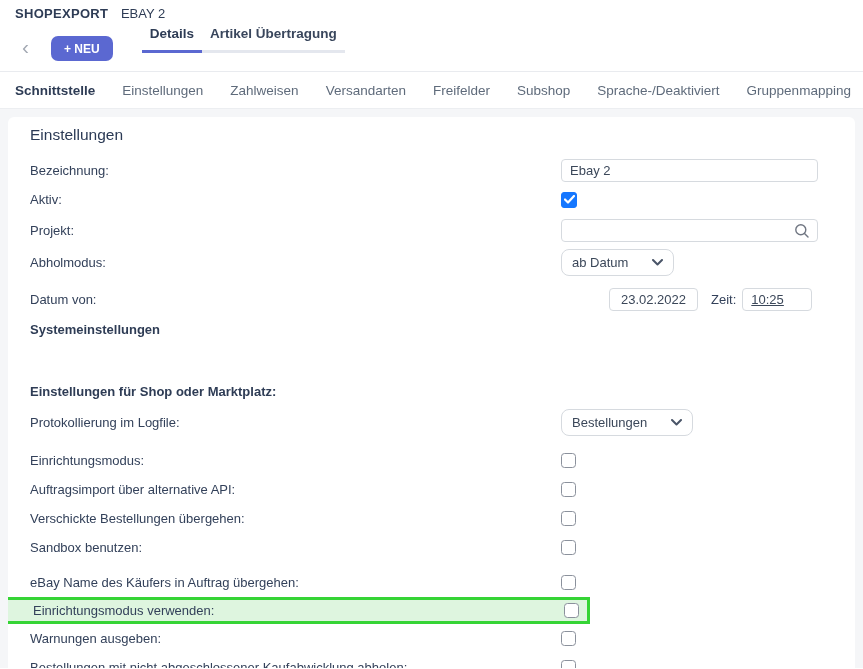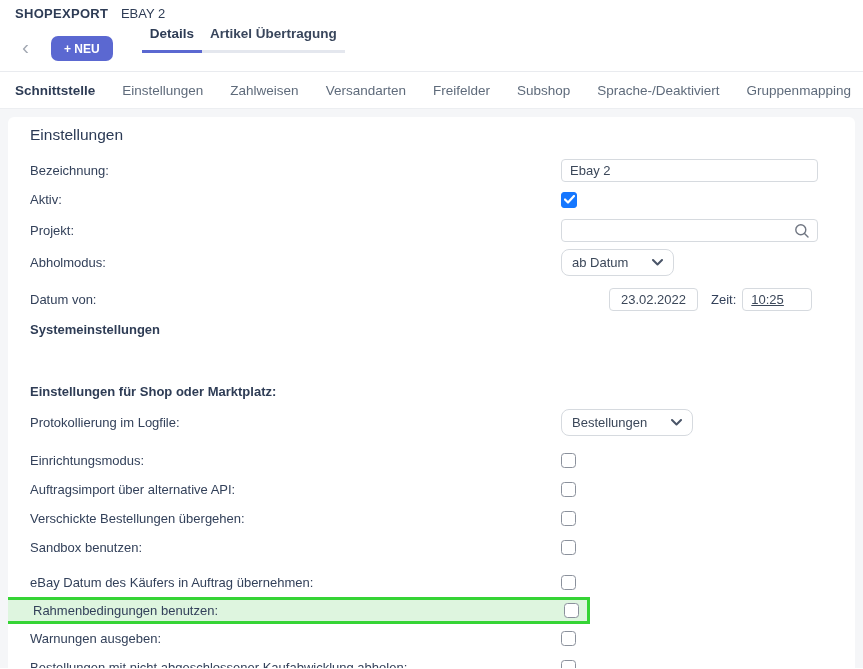--- a/index.html
+++ b/index.html
@@ -193,27 +193,27 @@
             
           </span>
         </div>
         <div class="cb-row">
           <span class="flabel">Sandbox benutzen:</span>
           <span class="cb">
             
           </span>
         </div>
         <div class="cb-row pregap">
-          <span class="flabel">eBay Datum des Käufers in Auftrag übernehmen:</span>
+          <span class="flabel">eBay Name des Käufers in Auftrag übergehen:</span>
           <span class="cb">
             
           </span>
         </div>
         <div class="cb-row highlight">
-          <span class="flabel">Rahmenbedingungen benutzen:</span>
+          <span class="flabel">Einrichtungsmodus verwenden:</span>
           <span class="cb">
             
           </span>
         </div>
         <div class="cb-row">
           <span class="flabel">Warnungen ausgeben:</span>
           <span class="cb">
             
           </span>
         </div>

